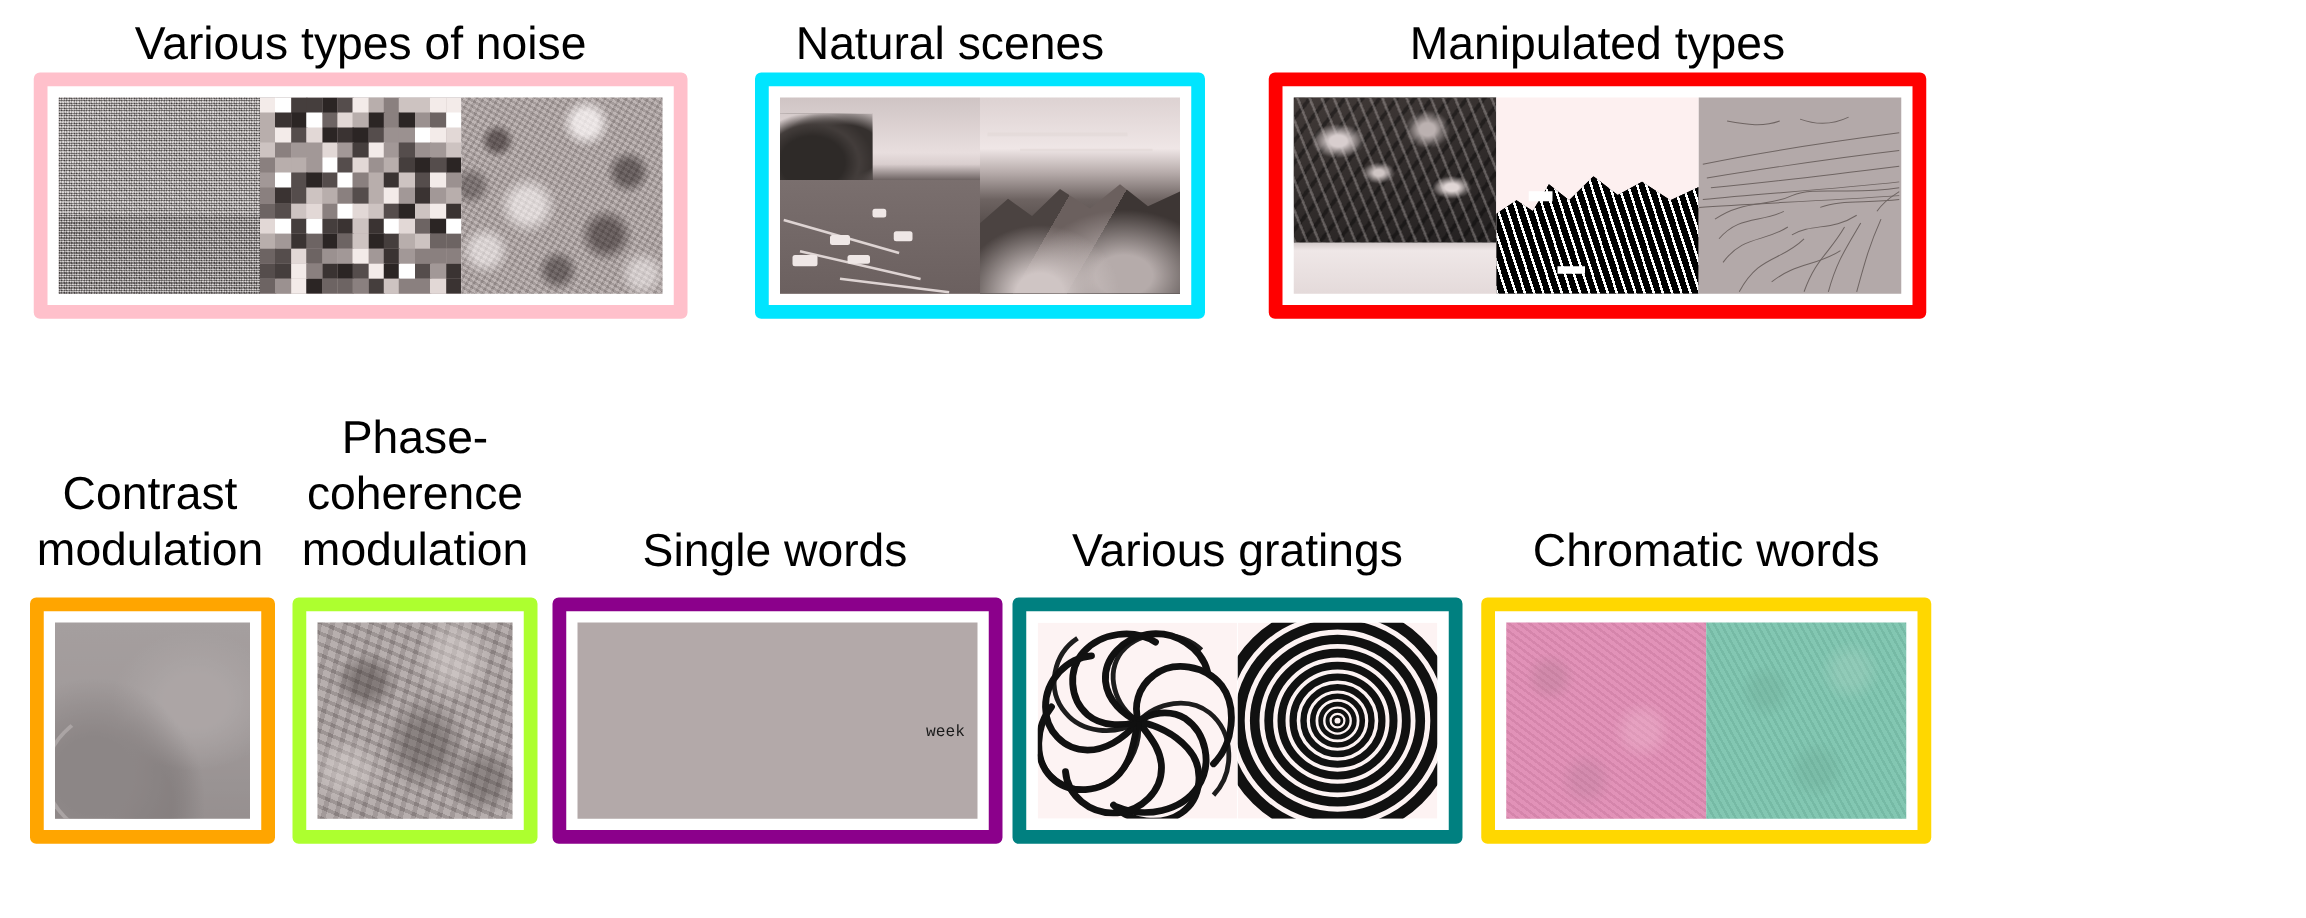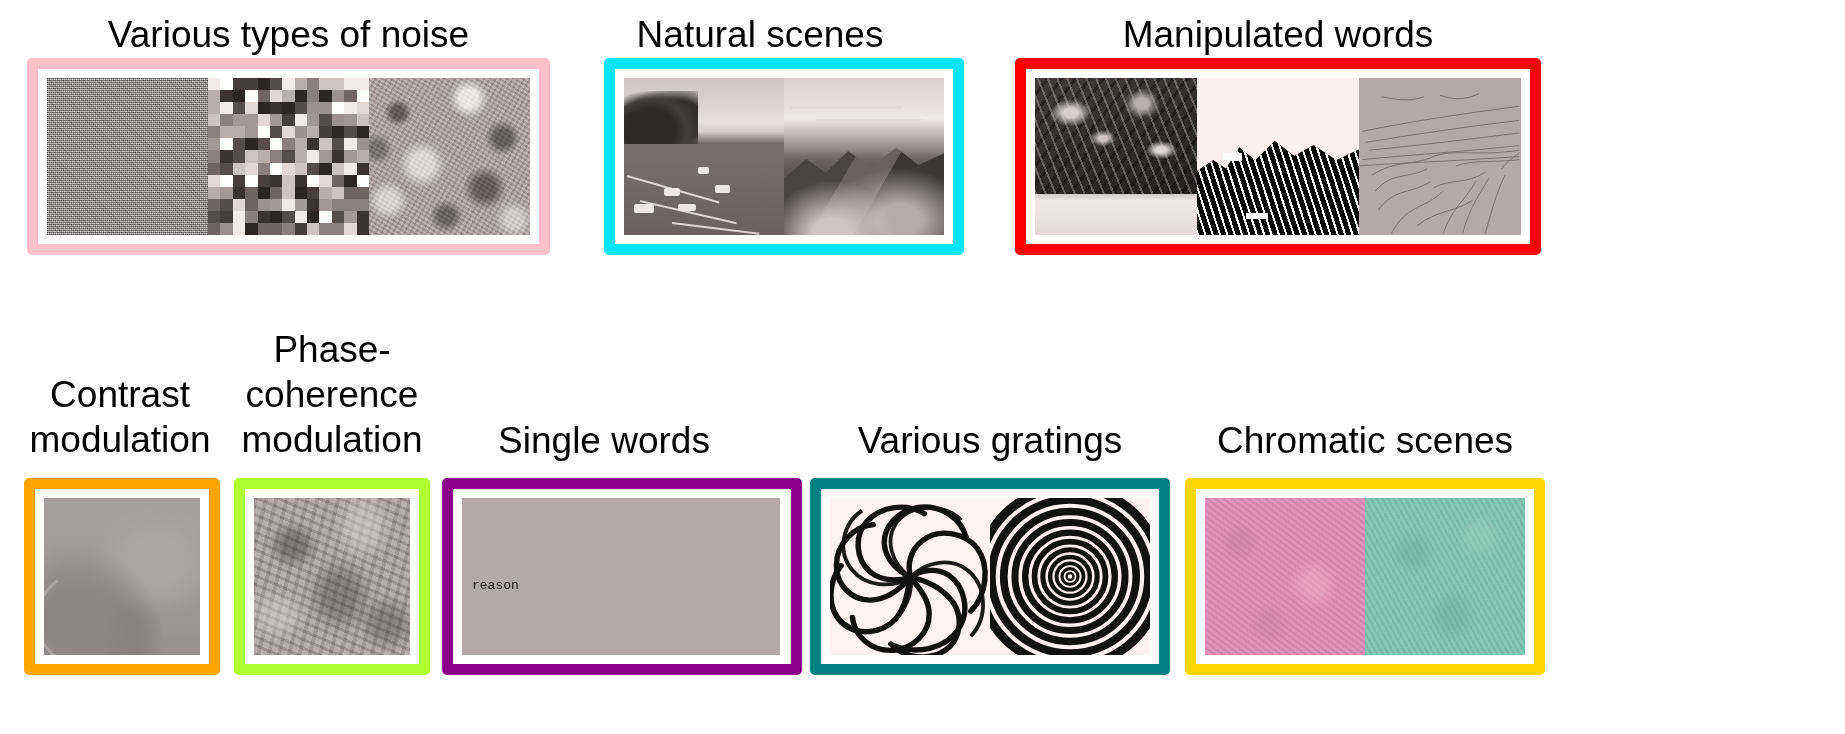--- a/index.html
+++ b/index.html
@@ -342,21 +342,21 @@
     <div class="car" style="left:57%;top:68%;width:9%;height:5%;"></div>
     <div class="car" style="left:46%;top:57%;width:7%;height:4%;"></div>
   </div>
   <div class="tile photo-mtn">
     <div class="ridge"></div>
     <div class="streak" style="left:4%;top:18%;width:70%;height:3px;"></div>
     <div class="streak" style="left:20%;top:26%;width:66%;height:2px;"></div>
   </div>
 </div>
 
-<div class="panel-title" style="left:1015px;top:12px;width:526px;">Manipulated words</div>
+<div class="panel-title" style="left:1015px;top:12px;width:526px;">Manipulated types</div>
 <div class="frame" style="left:1015px;top:58px;width:526px;height:197px;border-width:11px;border-color:#FF0000;">
   <div class="tile photo-dark-canyon">
     <div class="rock"></div>
   </div>
   <div class="tile photo-binar">
     <div class="blk"></div>
     <div class="snow" style="left:16%;top:48%;width:12%;height:5%;"></div>
     <div class="snow" style="left:30%;top:86%;width:14%;height:4%;"></div>
   </div>
   <div class="tile photo-line">
@@ -394,24 +394,24 @@
   </div>
 </div>
 
 <div class="panel-title" style="left:232px;top:327px;width:200px;">Phase-
 coherence
 modulation</div>
 <div class="frame" style="left:234px;top:478px;width:196px;height:197px;border-width:11px;border-color:#ADFF2F;">
   <div class="tile photo-phase"></div>
 </div>
 
-<div class="panel-title" style="left:424px;top:418px;width:360px;">Single words</div>
+<div class="panel-title" style="left:440px;top:418px;width:360px;">Single words</div>
 <div class="frame" style="left:442px;top:478px;width:360px;height:197px;border-width:11px;border-color:#8B008B;">
-  <div class="tile word-tile" style="margin-right:2px;">
-    <span class="w word-left">reason</span>
+  <div class="tile word-tile">
+    <span class="w word-right">week</span>
   </div>
 </div>
 
 <div class="panel-title" style="left:810px;top:418px;width:360px;">Various gratings</div>
 <div class="frame" style="left:810px;top:478px;width:360px;height:197px;border-width:11px;border-color:#008080;">
   <div class="tile spiral">
     <svg viewBox="-50 -50 100 100" preserveAspectRatio="none">
       <defs>
         <radialGradient id="sp-soft" cx="50%" cy="50%" r="50%">
           <stop offset="0%" stop-color="#fdf3f3" stop-opacity="0"></stop>
@@ -450,17 +450,17 @@
         <circle r="28" stroke-width="4"></circle>
         <circle r="34.4" stroke-width="4.4"></circle>
         <circle r="41.4" stroke-width="4.8"></circle>
         <circle r="49" stroke-width="5.2"></circle>
         <circle r="57" stroke-width="5.6"></circle>
       </g>
     </svg>
   </div>
 </div>
 
-<div class="panel-title" style="left:1185px;top:418px;width:360px;">Chromatic scenes</div>
+<div class="panel-title" style="left:1185px;top:418px;width:360px;">Chromatic words</div>
 <div class="frame" style="left:1185px;top:478px;width:360px;height:197px;border-width:11px;border-color:#FFD700;">
   <div class="tile chroma-pink"></div>
   <div class="tile chroma-green"></div>
 </div>
 
 </body></html>

